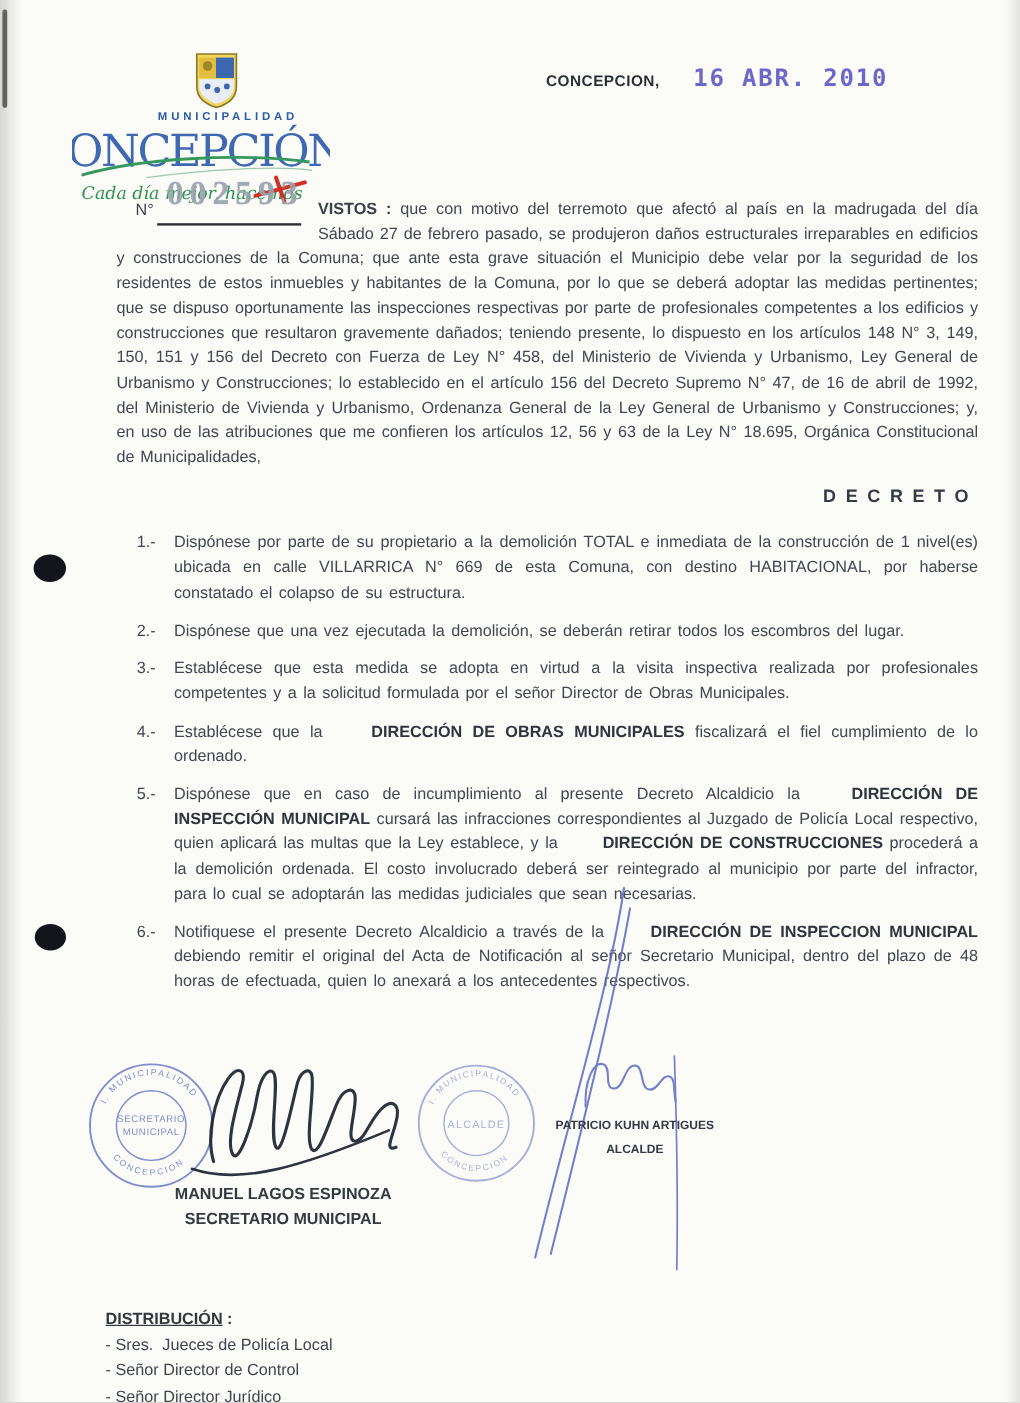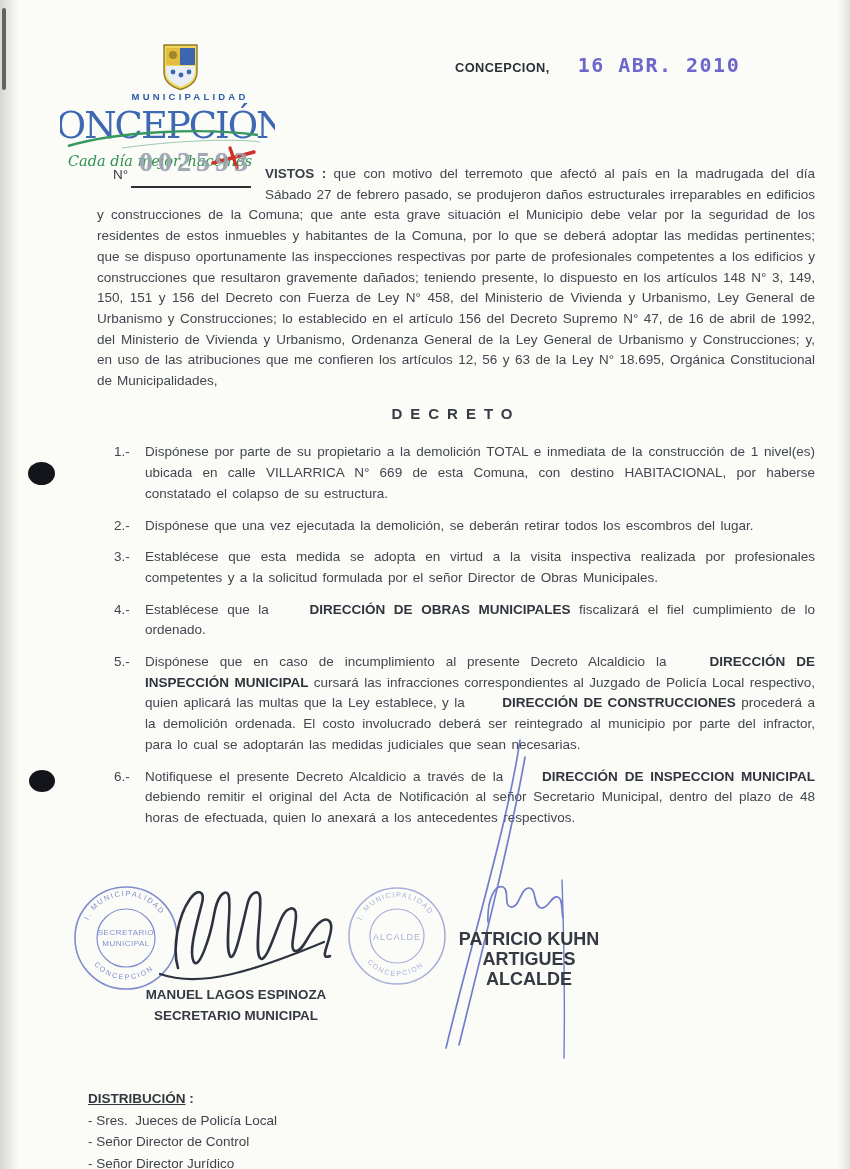--- a/index.html
+++ b/index.html
@@ -27,34 +27,34 @@
   
   .doc-col{position:absolute;left:97px;top:164px;width:718px;z-index:4;
            font-size:13.5px;line-height:20.7px;word-spacing:1.2px;}
   .vistos{text-align:justify;}
   .nro-float{float:left;width:162px;height:40px;position:relative;margin-right:6px;}
   .nro-label{position:absolute;left:16px;top:1px;color:#3c4148;}
   .nro-underline{position:absolute;left:34px;top:22px;width:120px;border-bottom:2px solid #2b2f35;}
   .nro-stamp{position:absolute;left:42px;top:-12px;font-family:Liberation Serif, serif;
              font-size:28px;letter-spacing:5px;color:#98a1ad;font-weight:bold;opacity:.9;
              text-shadow:0 0 1px #b9c0ca;}
-  .decreto-heading{text-align:center;font-weight:bold;letter-spacing:8px;font-size:15px;
+  .decreto-heading{text-align:right;font-weight:bold;letter-spacing:8px;font-size:15px;
                    color:#363b43;margin:12px 0 18px;}
   .item{display:flex;margin-bottom:11px;}
   .item-num{flex:none;width:48px;padding-left:17px;box-sizing:border-box;}
   .item-txt{flex:1;text-align:justify;word-spacing:1.6px;}
   .item-txt b{color:#30353d;margin-left:32px;}
   .closing{text-align:center;font-weight:bold;color:#363b43;margin-top:8px;letter-spacing:.3px;}
 
   
   .overlay{position:absolute;left:0;top:0;width:850px;height:1169px;z-index:5;pointer-events:none;}
   .sig-name-left{position:absolute;left:126px;top:984px;width:220px;text-align:center;
                  font-weight:bold;font-size:13.4px;line-height:21px;color:#343942;z-index:6;}
   .sig-name-right{position:absolute;left:430px;top:929px;width:198px;text-align:center;
-                  font-weight:bold;font-size:18px;line-height:20px;color:#343942;z-index:6;}
+                  font-weight:bold;font-size:10px;line-height:20px;color:#343942;z-index:6;}
 
   
   .distribution{position:absolute;left:88px;top:1088px;font-size:13.5px;color:#3f444c;
                 line-height:21.5px;z-index:4;}
   .dist-heading{font-weight:bold;color:#33383f;}
   .dist-heading .u{text-decoration:underline;}
   .dist-item{white-space:pre-wrap;}
 </style>
 </head>
 <body>

